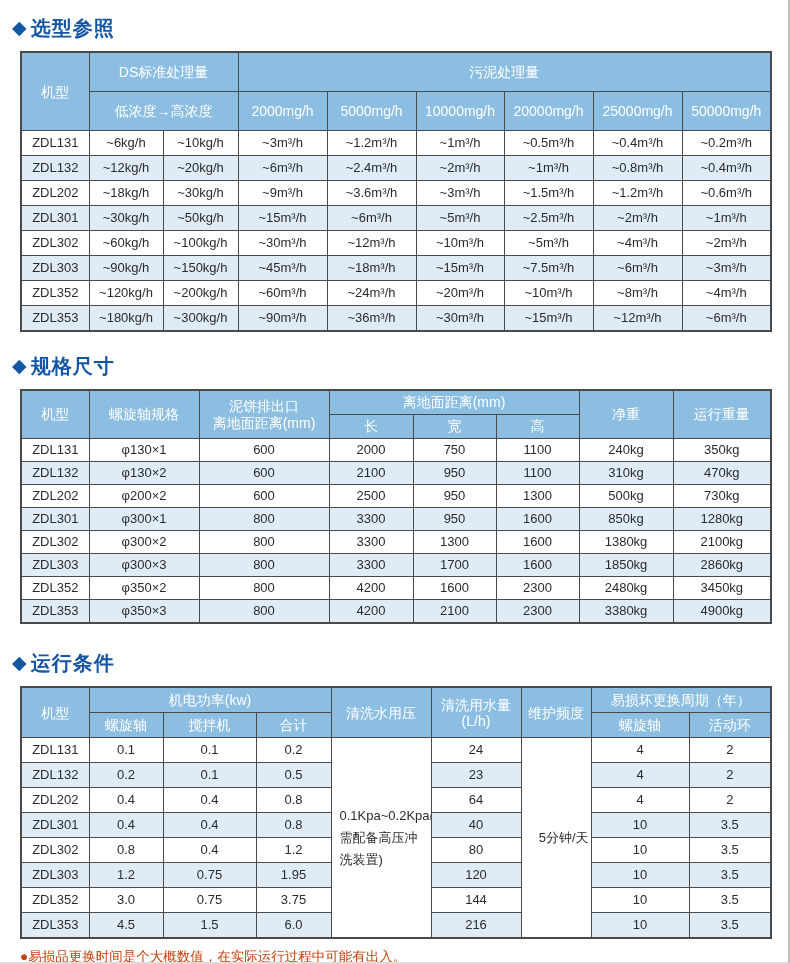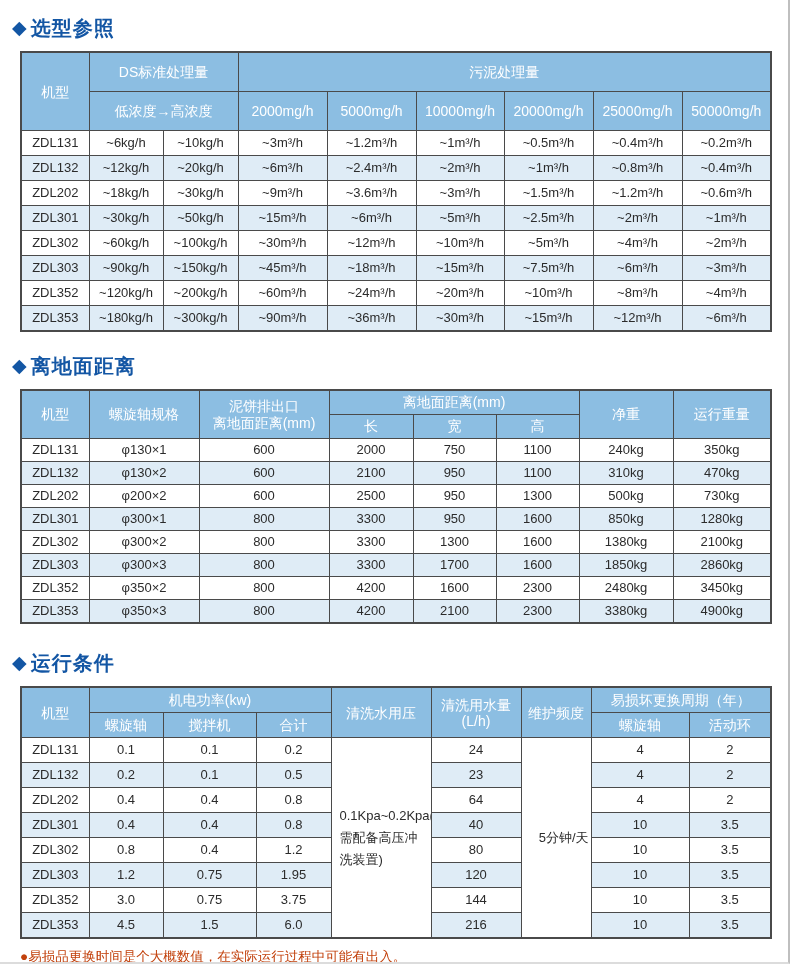--- a/index.html
+++ b/index.html
@@ -158,21 +158,21 @@
           <td>~30m³/h</td>
           <td>~15m³/h</td>
           <td>~12m³/h</td>
           <td>~6m³/h</td>
         </tr>
       </tbody>
   </table>
 
   <div class="section-title s2">
     <span class="diamond">◆</span>
-    <span>离地面距离</span>
+    <span>规格尺寸</span>
   </div>
   <table class="t2">
     <colgroup>
       <col style="width:68px">
         <col style="width:110px">
         <col style="width:130px">
       <col style="width:84px">
         <col style="width:83px">
         <col style="width:83px">
       <col style="width:94px">

